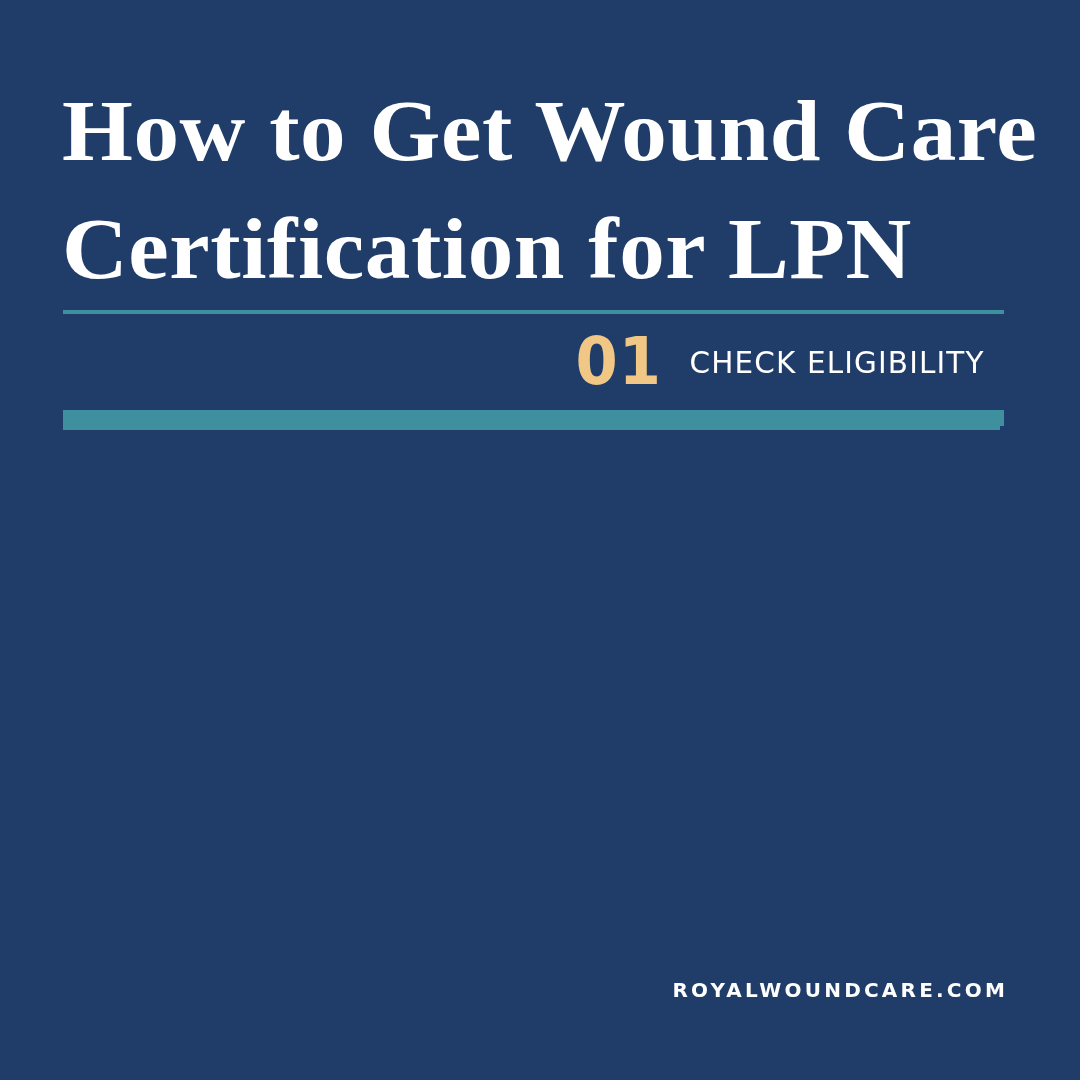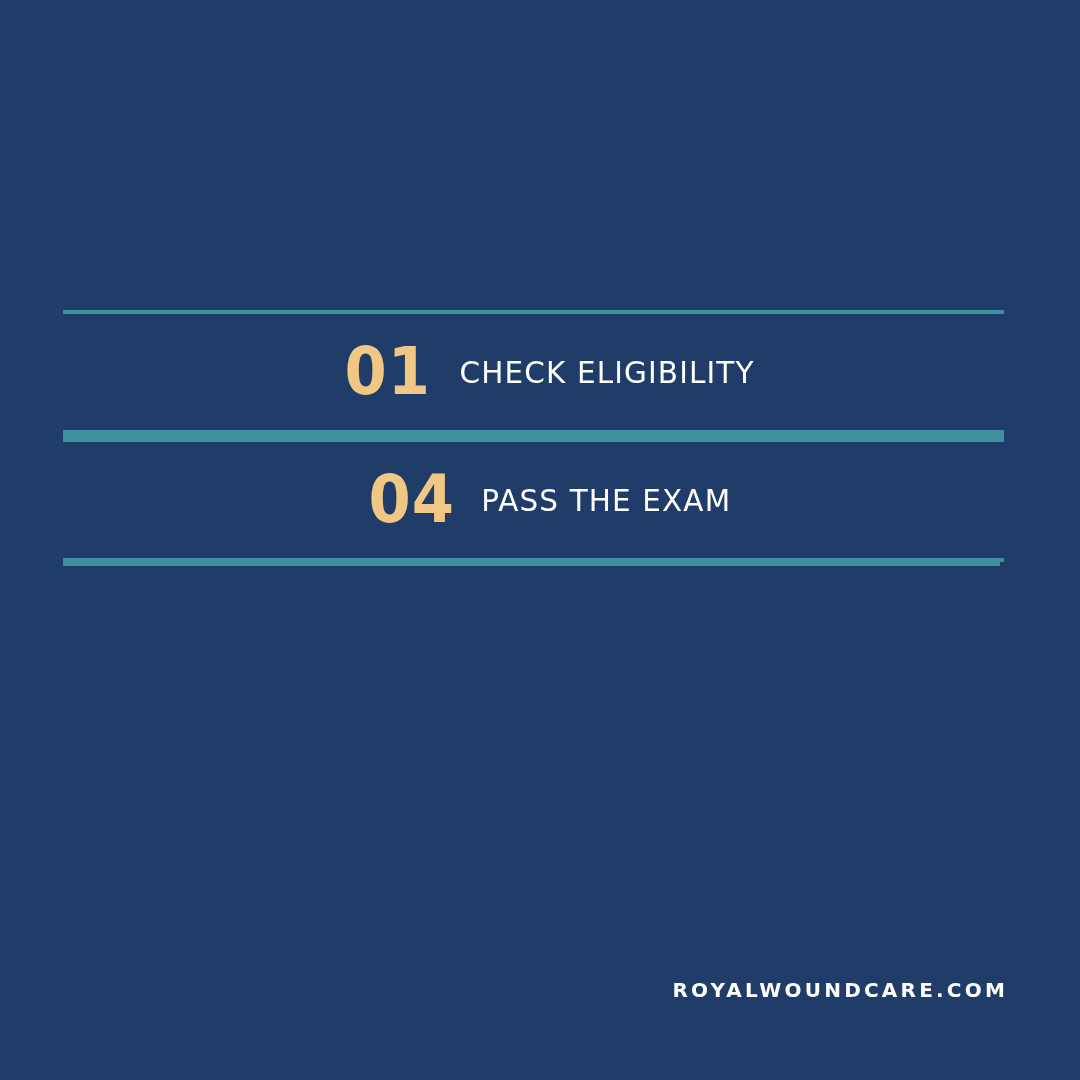--- a/index.html
+++ b/index.html
@@ -51,24 +51,24 @@
   .divider {
     height: 4px;
     width: 100%;
     background: #3e909e;
   }
   .divider.short {
     width: 937px;
   }
   .step-row {
     position: relative;
-    height: 116px;
+    height: 96px;
     display: flex;
     align-items: center;
-    justify-content: center;
+    justify-content: flex-end;
   }
   .step-num {
     font-family: "DejaVu Sans", "Liberation Sans", sans-serif;
     font-weight: 700;
     font-size: 66px;
     line-height: 1;
     color: #f0c784;
     letter-spacing: 1px;
     padding-left: 56px;
     transform: scaleX(0.92);
@@ -99,42 +99,42 @@
     letter-spacing: 3.2px;
     color: #ffffff;
     white-space: nowrap;
   }
 </style>
 </head>
 <body>
 
 <div id="poster">
 
+  <div id="title-block">
+    <div class="title-line">How to Get Wound Care</div>
+    <div class="title-line">Certification for LPN</div>
+  </div>
 
   <div id="steps">
 
     <div class="divider"></div>
 
     <div class="step-row">
       <span class="step-num">01</span>
       <span class="step-label">CHECK ELIGIBILITY</span>
     </div>
 
     <div class="divider"></div>
 
 
     <div class="divider"></div>
 
 
     <div class="divider"></div>
 
-    <div class="step-row">
-      <span class="step-num">04</span>
-      <span class="step-label">PASS THE EXAM</span>
-    </div>
 
     <div class="divider"></div>
 
 
     <div class="divider short"></div>
 
   </div>
 
   <div id="footer">ROYALWOUNDCARE.COM</div>
 

